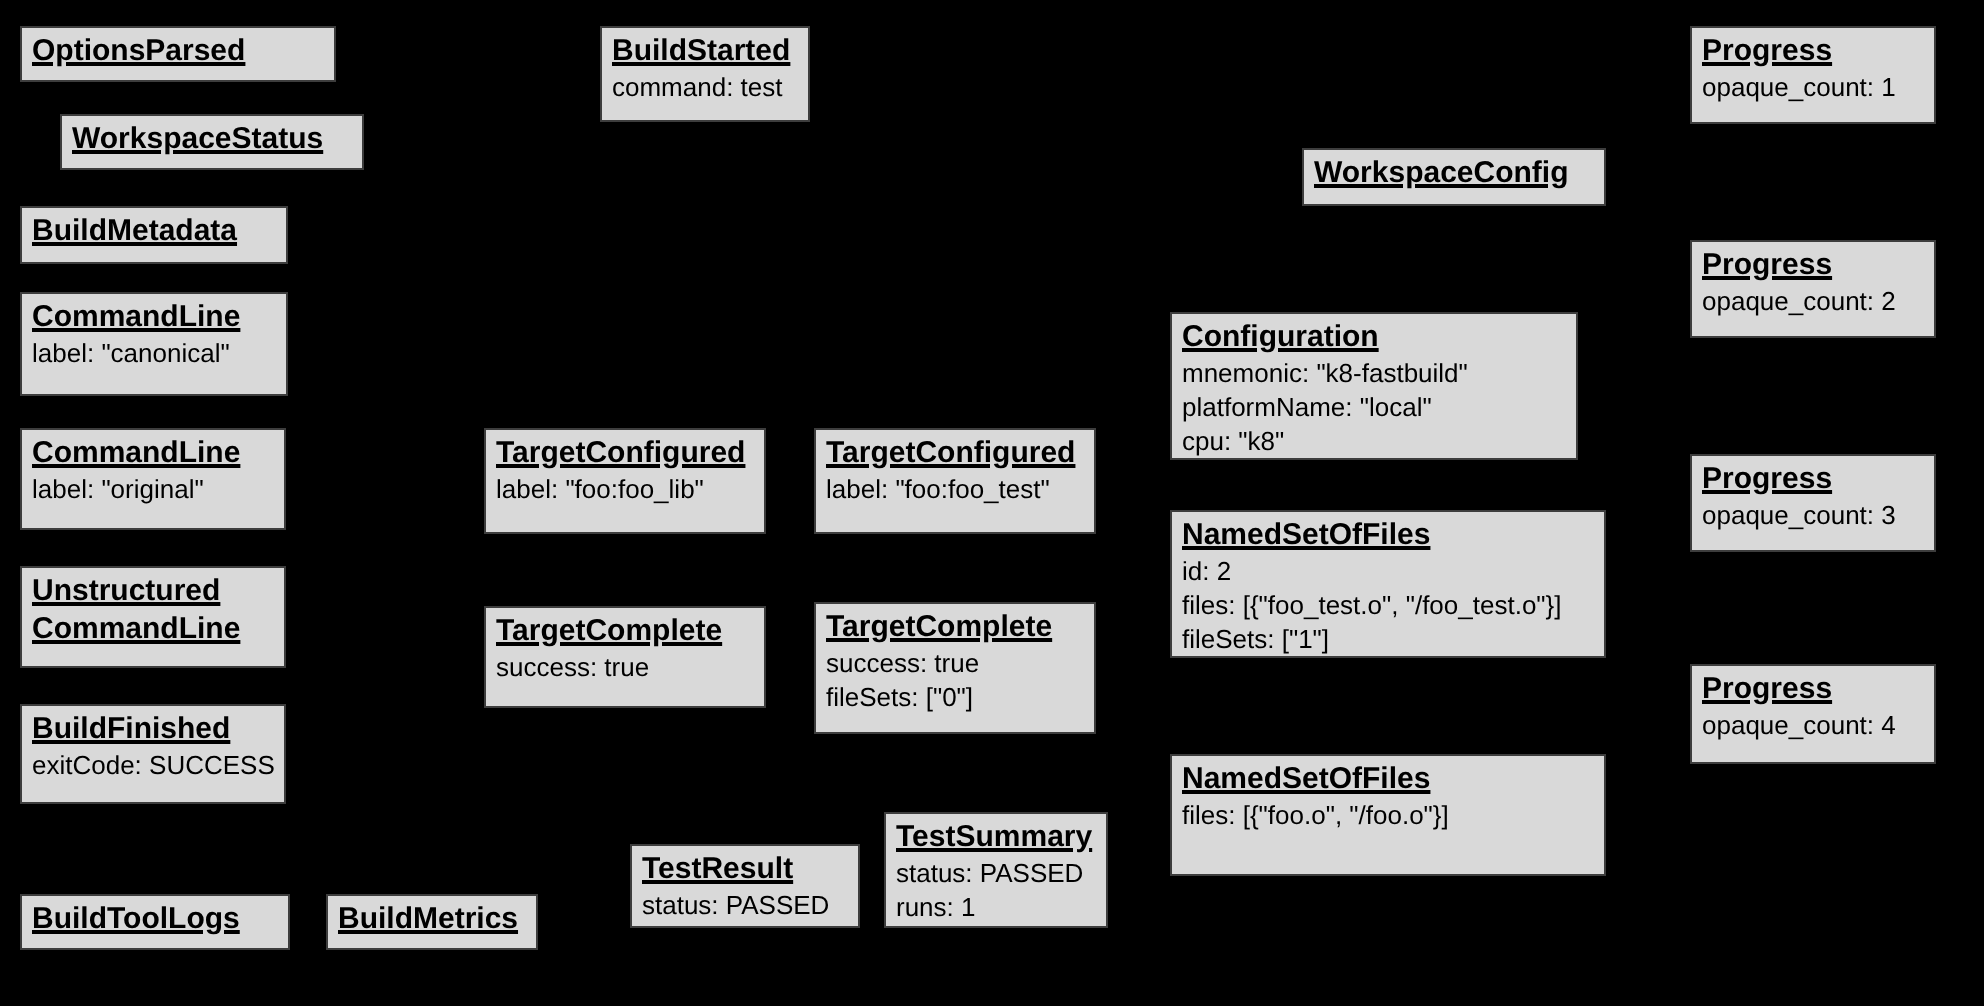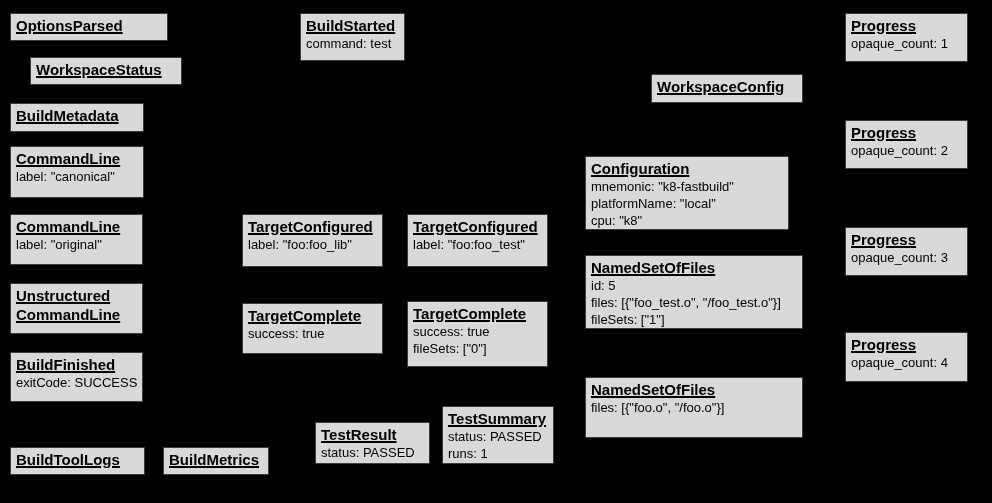--- a/index.html
+++ b/index.html
@@ -156,21 +156,21 @@
 
   <div class="node" id="n-configuration">
     <div class="node-title">Configuration</div>
     <div class="node-field">mnemonic: "k8-fastbuild"</div>
     <div class="node-field">platformName: "local"</div>
     <div class="node-field">cpu: "k8"</div>
   </div>
 
   <div class="node" id="n-named-set-of-files-0">
     <div class="node-title">NamedSetOfFiles</div>
-    <div class="node-field">id: 5</div>
+    <div class="node-field">id: 2</div>
     <div class="node-field">files: [{"foo_test.o", "/foo_test.o"}]</div>
     <div class="node-field">fileSets: ["1"]</div>
   </div>
 
   <div class="node" id="n-named-set-of-files-1">
     <div class="node-title">NamedSetOfFiles</div>
     <div class="node-field">files: [{"foo.o", "/foo.o"}]</div>
   </div>
 
   <div class="node" id="n-progress-1">

